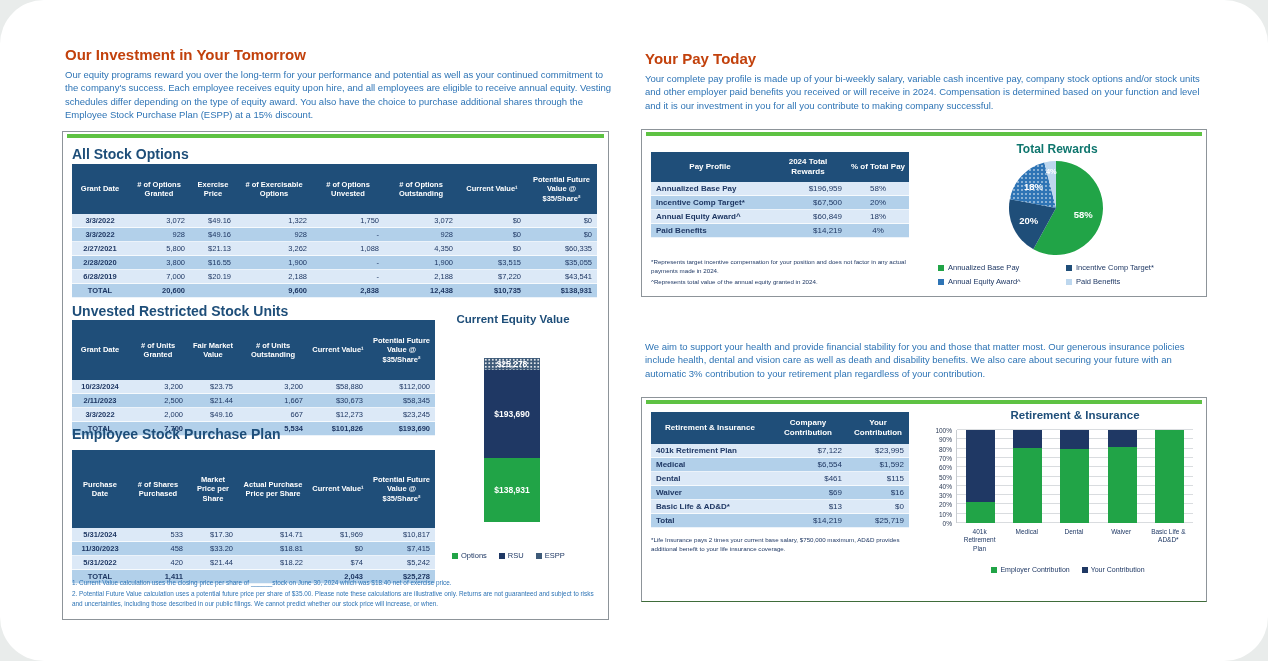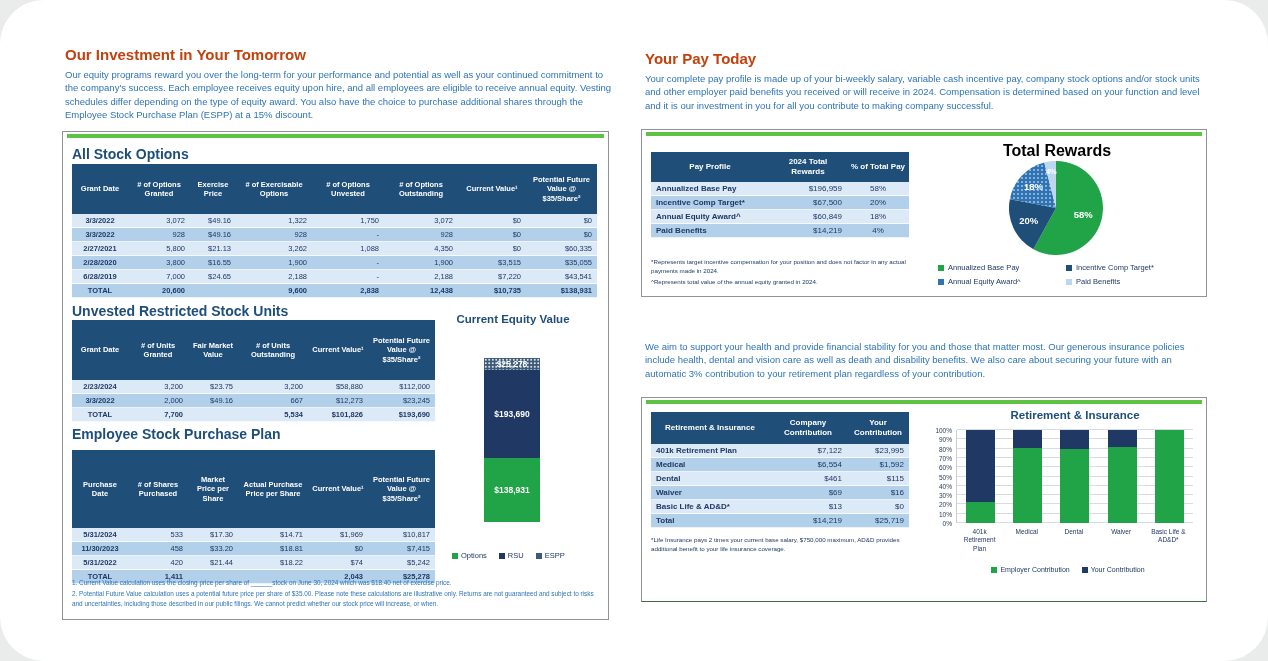--- a/index.html
+++ b/index.html
@@ -46,21 +46,21 @@
   #equity-bar{position:absolute;display:flex;flex-direction:column-reverse;width:56px;}
   .eq-seg{position:relative;display:flex;align-items:center;justify-content:center;}
   .eq-seg span{color:#fff;font-weight:bold;font-size:8.5px;white-space:nowrap;}
   .dotted{background-image:radial-gradient(rgba(255,255,255,.85) .7px,transparent .85px);background-size:3.5px 3.5px;}
 
   .legend{position:absolute;display:flex;align-items:center;font-size:7.5px;color:#1f3864;}
   .legend .li{display:flex;align-items:center;margin-right:12px;white-space:nowrap;}
   .legend .sq{width:6px;height:6px;margin-right:3px;flex:0 0 auto;}
 
   
-  .pie-title{position:absolute;font-size:16px;font-weight:bold;color:#000000;text-align:center;}
+  .pie-title{position:absolute;font-size:12px;font-weight:bold;color:#0f766e;text-align:center;}
   .pie-label{fill:#ffffff;font-weight:bold;font-size:9.5px;text-anchor:middle;font-family:"Liberation Sans",sans-serif;}
   .pie-label.small{font-size:7.5px;}
   .pie-legend{position:absolute;display:grid;grid-template-columns:128px 140px;row-gap:5px;font-size:7.5px;color:#1f3864;}
   .pie-legend .li{display:flex;align-items:center;}
   .pie-legend .sq{width:6px;height:6px;margin-right:4px;flex:0 0 auto;}
 
   
   .bar-title{position:absolute;font-size:11.5px;font-weight:bold;color:#1e4e79;text-align:center;}
   #bar-plot{position:absolute;border-left:1px solid #c9cdd1;}
   .gridline{position:absolute;left:0;right:0;height:1px;background:#d9dcdf;}
@@ -145,21 +145,21 @@
           <td class="a-r">$16.55</td>
           <td class="a-r">1,900</td>
           <td class="a-r">-</td>
           <td class="a-r">1,900</td>
           <td class="a-r">$3,515</td>
           <td class="a-r">$35,055</td>
         </tr>
         <tr>
           <td class="a-c">6/28/2019</td>
           <td class="a-r">7,000</td>
-          <td class="a-r">$24.65</td>
+          <td class="a-r">$20.19</td>
           <td class="a-r">2,188</td>
           <td class="a-r">-</td>
           <td class="a-r">2,188</td>
           <td class="a-r">$7,220</td>
           <td class="a-r">$43,541</td>
         </tr>
         <tr class="total">
           <td class="a-c">TOTAL</td>
           <td class="a-r">20,600</td>
           <td class="a-r"></td>
@@ -187,26 +187,34 @@
           <th>Grant Date</th>
           <th># of Units Granted</th>
           <th>Fair Market Value</th>
           <th># of Units Outstanding</th>
           <th>Current Value¹</th>
           <th>Potential Future Value @ $35/Share²</th>
         </tr>
       </thead>
       <tbody>
         <tr>
-          <td class="a-c">2/23/2024</td>
+          <td class="a-c">10/23/2024</td>
           <td class="a-r">3,200</td>
           <td class="a-r">$23.75</td>
           <td class="a-r">3,200</td>
           <td class="a-r">$58,880</td>
           <td class="a-r">$112,000</td>
+        </tr>
+        <tr>
+          <td class="a-c">2/11/2023</td>
+          <td class="a-r">2,500</td>
+          <td class="a-r">$21.44</td>
+          <td class="a-r">1,667</td>
+          <td class="a-r">$30,673</td>
+          <td class="a-r">$58,345</td>
         </tr>
         <tr>
           <td class="a-c">3/3/2022</td>
           <td class="a-r">2,000</td>
           <td class="a-r">$49.16</td>
           <td class="a-r">667</td>
           <td class="a-r">$12,273</td>
           <td class="a-r">$23,245</td>
         </tr>
         <tr class="total">

